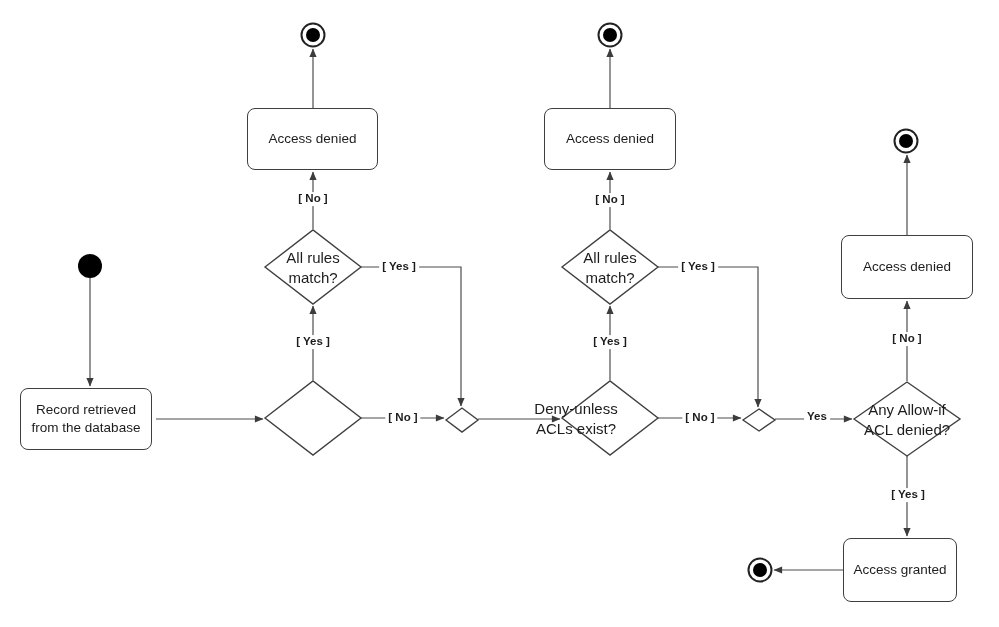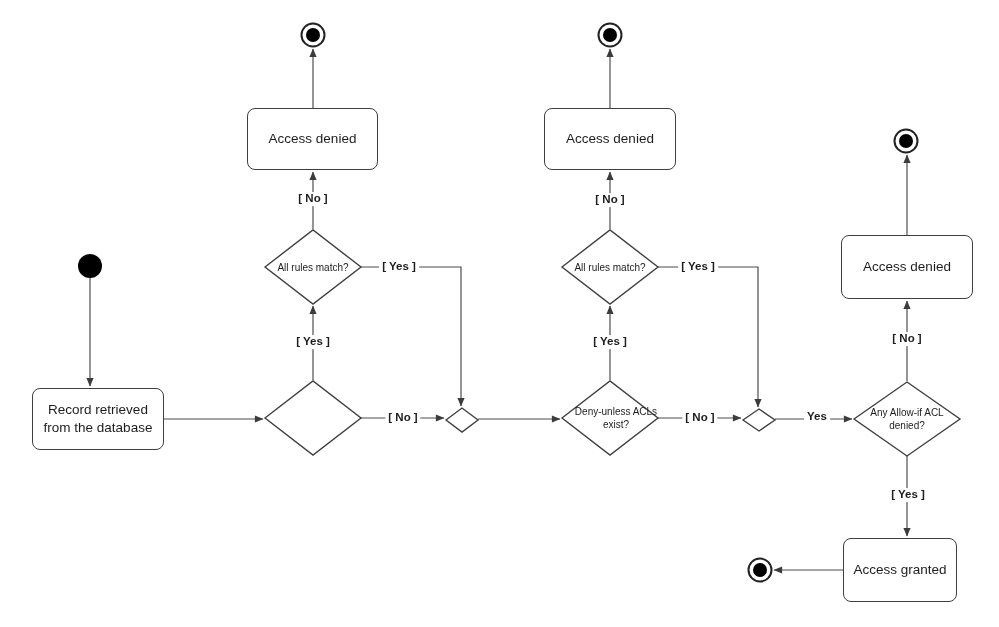--- a/index.html
+++ b/index.html
@@ -44,21 +44,21 @@
     justify-content: center;
     text-align: center;
     font-size: 13.5px;
     line-height: 1.3;
     padding: 20px 6px;
   }
   .dlabel {
     position: absolute;
     transform: translate(-50%, -50%);
     text-align: center;
-    font-size: 10px;
+    font-size: 15px;
     line-height: 1.3;
   }
   .elabel {
     position: absolute;
     transform: translate(-50%, -50%);
     background: #ffffff;
     font-size: 11.5px;
     font-weight: bold;
     padding: 0 3px;
     white-space: nowrap;
@@ -119,29 +119,29 @@
     <g>
       <circle cx="906" cy="141" r="11.5" fill="#ffffff" stroke="#222222" stroke-width="2"></circle>
       <circle cx="906" cy="141" r="7" fill="#000000"></circle>
     </g>
     <g>
       <circle cx="760" cy="570" r="11.5" fill="#ffffff" stroke="#222222" stroke-width="2"></circle>
       <circle cx="760" cy="570" r="7" fill="#000000"></circle>
     </g>
   </svg>
 
-  <div class="node box" style="left:32px;top:388px;width:132px;height:62px">Record retrieved from the database</div>
+  <div class="node box" style="left:20px;top:388px;width:132px;height:62px">Record retrieved from the database</div>
   <div class="node box" style="left:247px;top:108px;width:131px;height:62px">Access denied</div>
   <div class="node box" style="left:544px;top:108px;width:132px;height:62px">Access denied</div>
   <div class="node box" style="left:841px;top:235px;width:132px;height:64px">Access denied</div>
   <div class="node box" style="left:843px;top:538px;width:114px;height:64px">Access granted</div>
 
   <div class="dlabel" style="left:313px;top:267px;width:90px">All rules match?</div>
   <div class="dlabel" style="left:610px;top:267px;width:90px">All rules match?</div>
-  <div class="dlabel" style="left:616px;top:418px;width:104px">Deny-unless ACLs exist?</div>
+  <div class="dlabel" style="left:576px;top:418px;width:104px">Deny-unless ACLs exist?</div>
   <div class="dlabel" style="left:907px;top:419px;width:104px">Any Allow-if ACL denied?</div>
 
   <div class="elabel" style="left:313px;top:199px">[ No ]</div>
   <div class="elabel" style="left:313px;top:342px">[ Yes ]</div>
   <div class="elabel" style="left:399px;top:267px">[ Yes ]</div>
   <div class="elabel" style="left:403px;top:418px">[ No ]</div>
   <div class="elabel" style="left:610px;top:200px">[ No ]</div>
   <div class="elabel" style="left:610px;top:342px">[ Yes ]</div>
   <div class="elabel" style="left:698px;top:267px">[ Yes ]</div>
   <div class="elabel" style="left:700px;top:418px">[ No ]</div>

